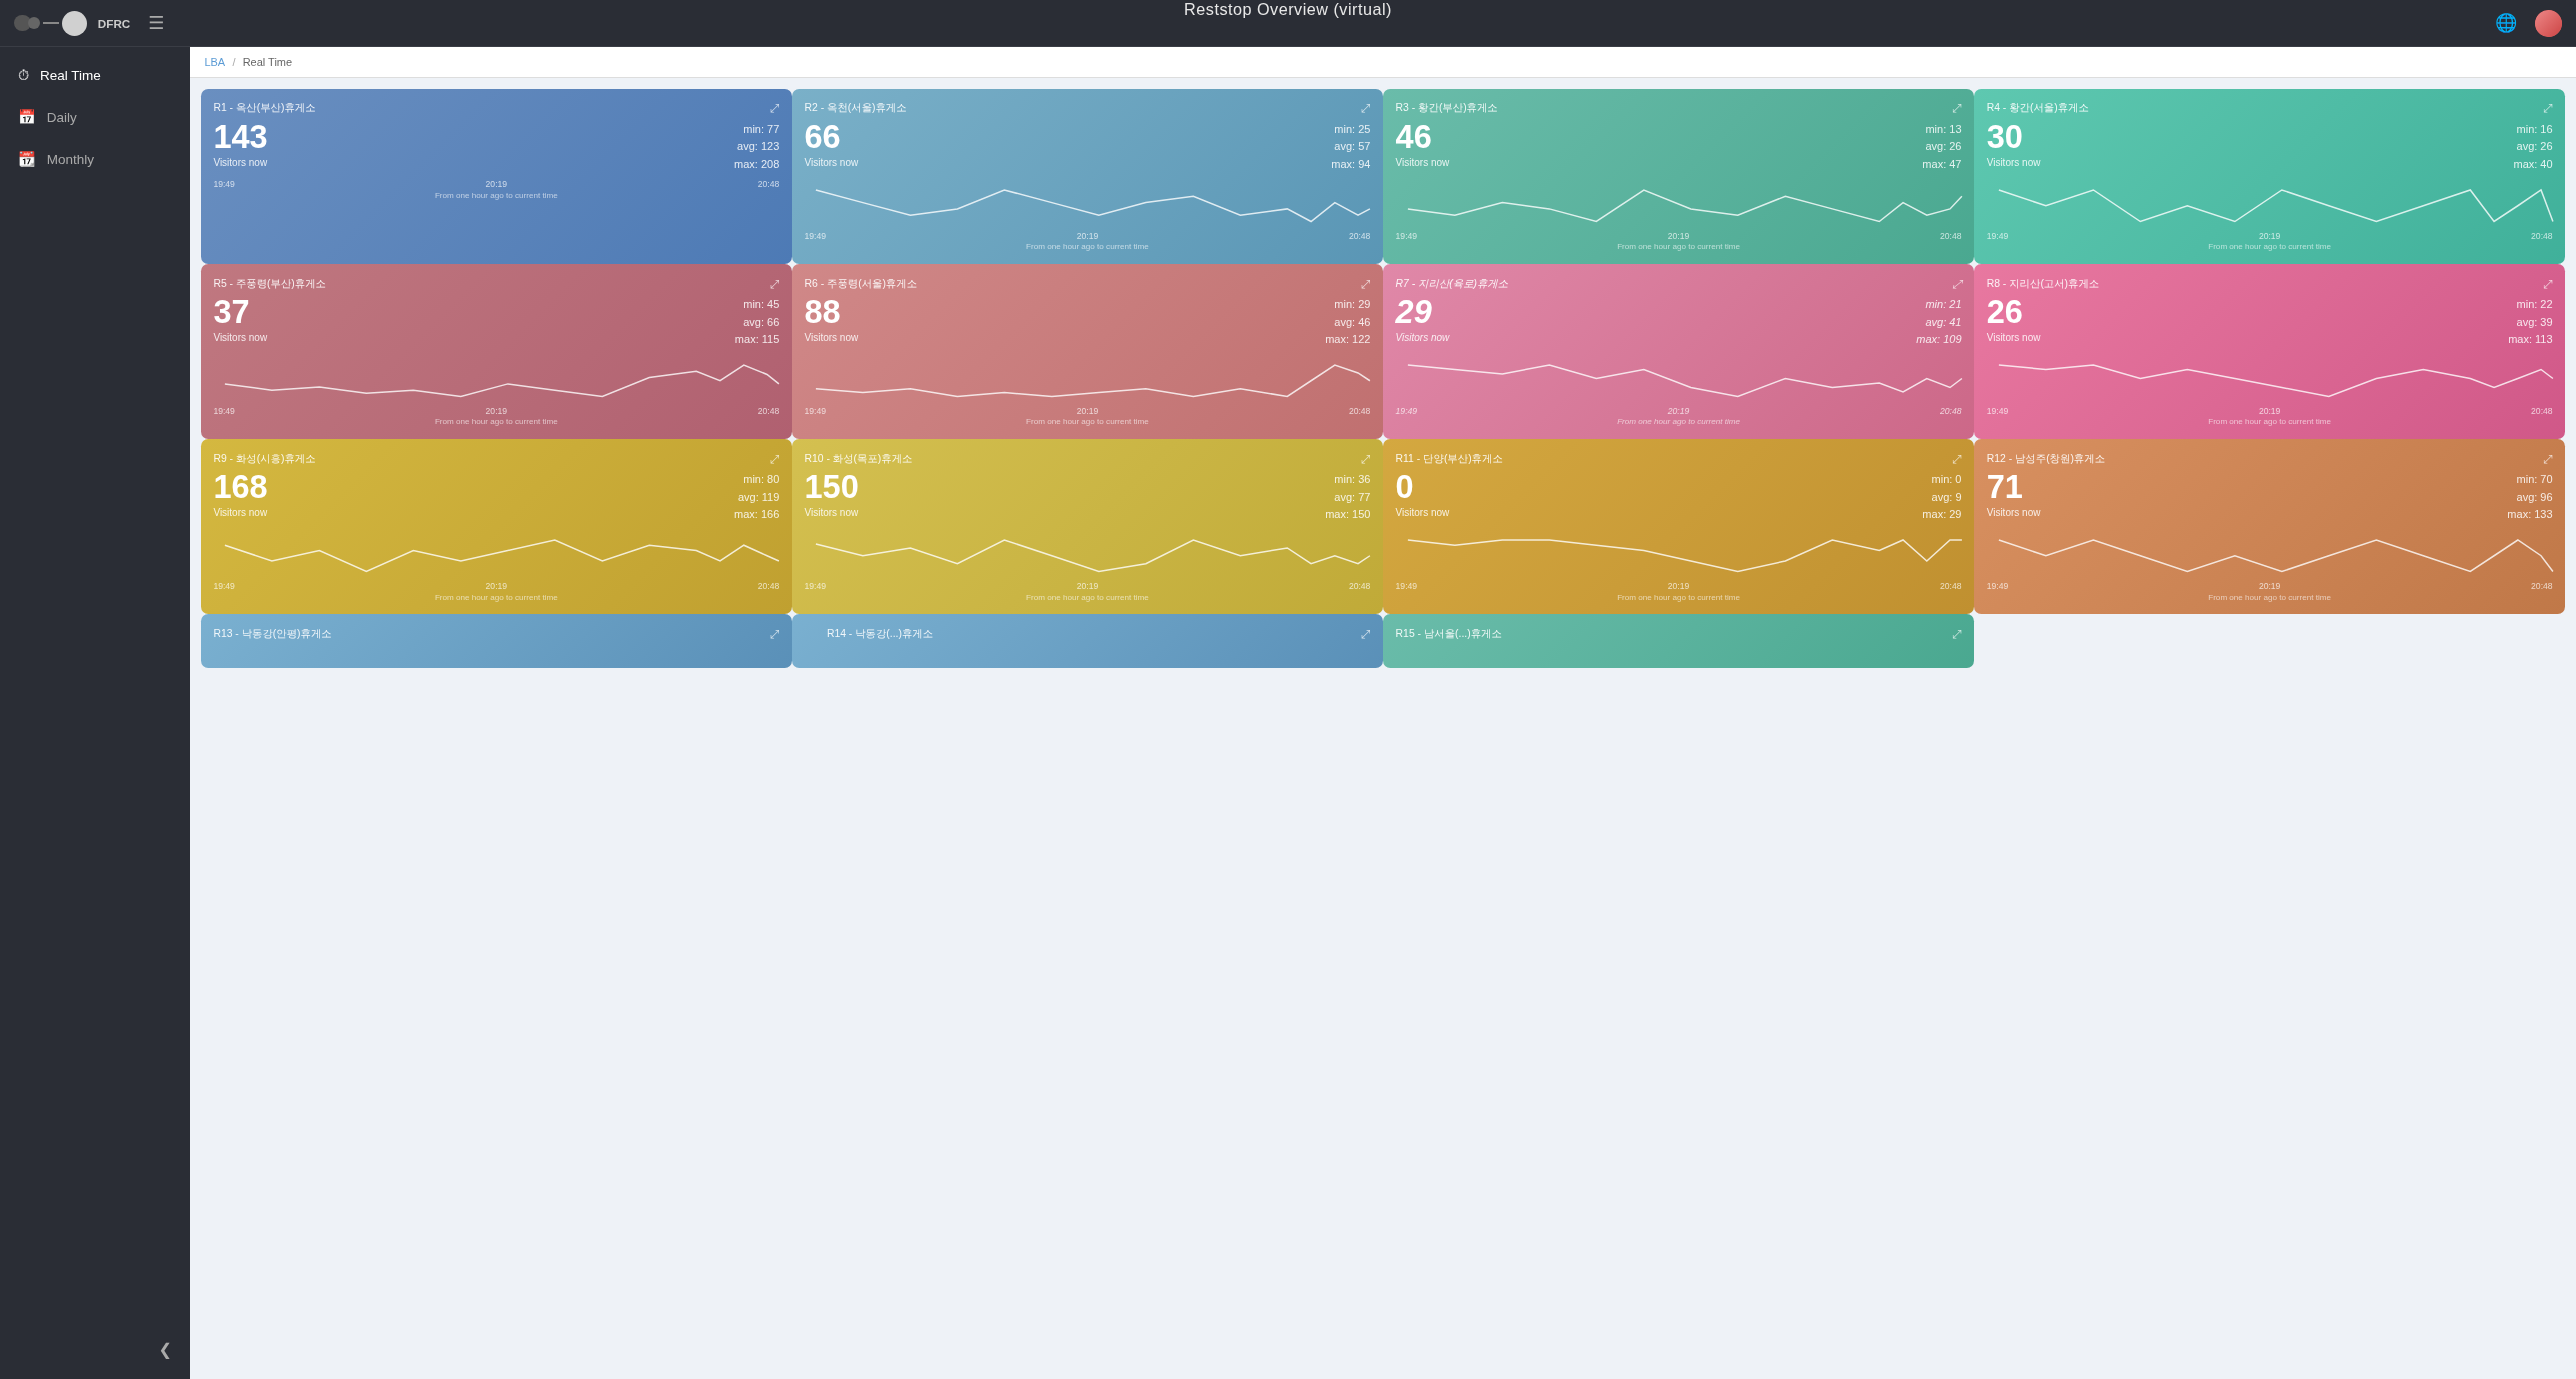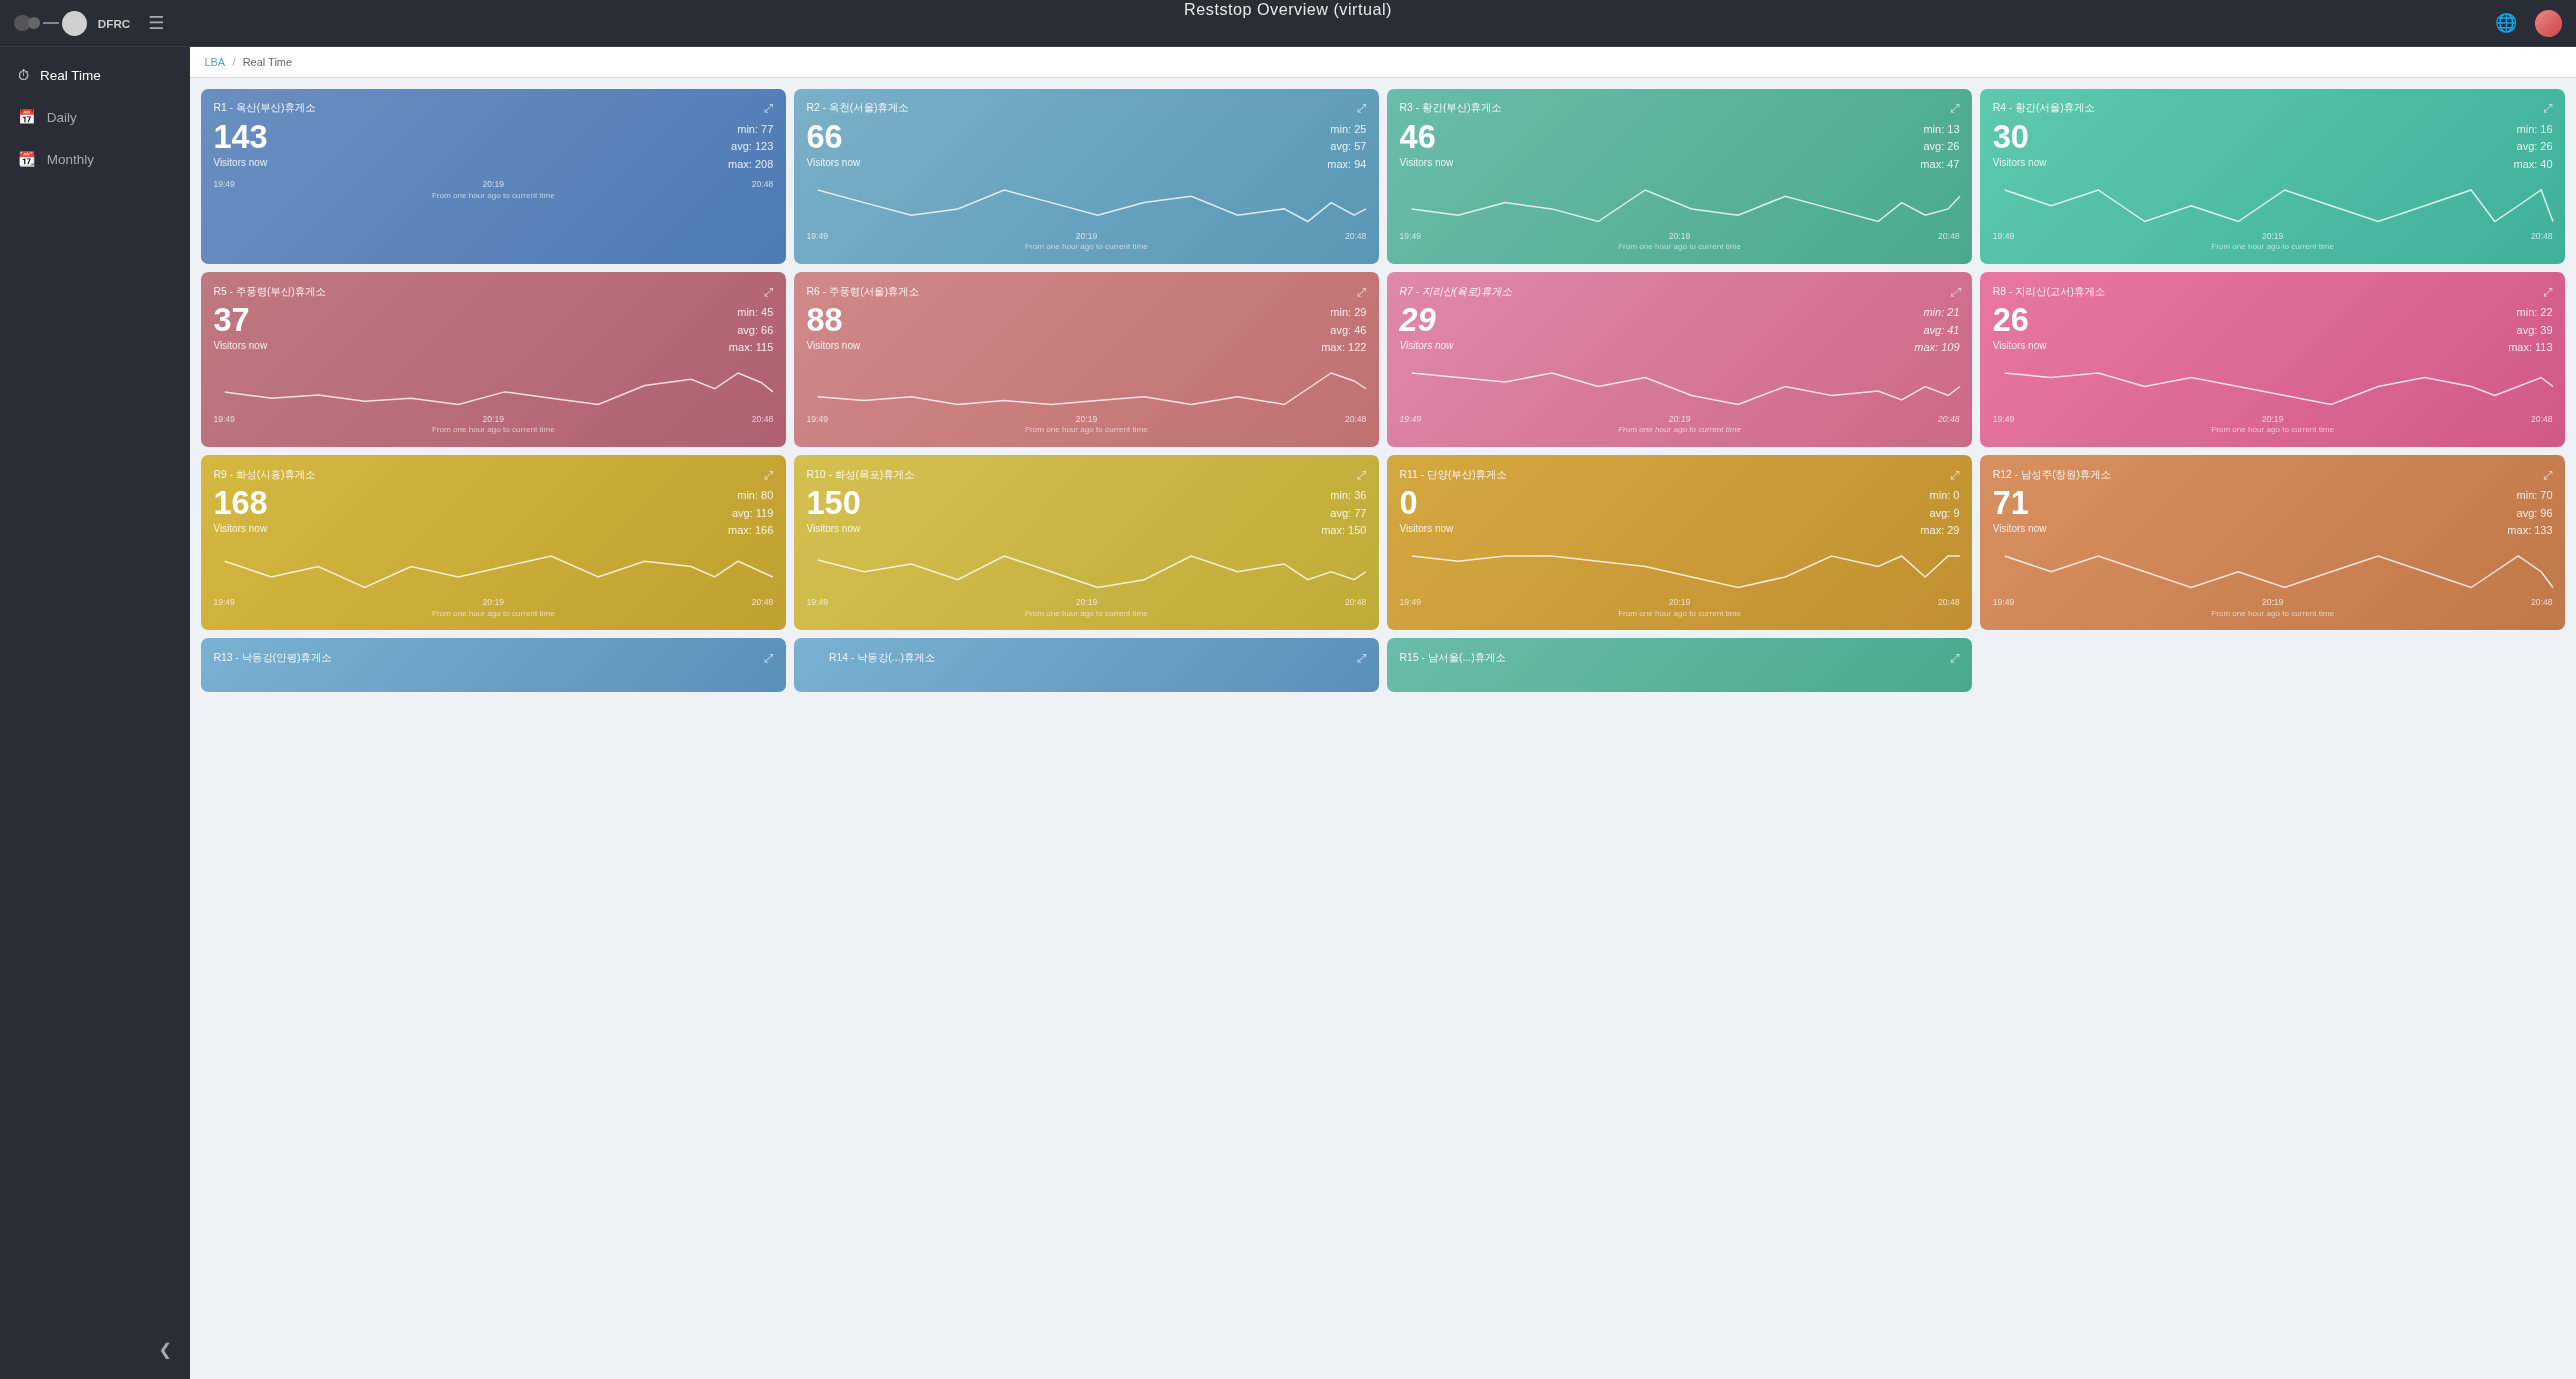--- a/index.html
+++ b/index.html
@@ -113,21 +113,21 @@
       border-bottom: 0.9px solid #ddd;
     }
     .breadcrumb-link { color: #5b9bd5; cursor: pointer; text-decoration: none; }
     .breadcrumb-sep { color: #aaa; }
     .breadcrumb-current { color: #666; }
 
     
     .dashboard-grid {
       display: grid;
       grid-template-columns: repeat(4, 1fr);
-      gap: 8px;
+      gap: 0;
     }
 
     
     .card {
       border-radius: 7.2px;
       padding: 12.6px;
       position: relative;
       min-height: 167px;
       display: flex;
       flex-direction: column;

